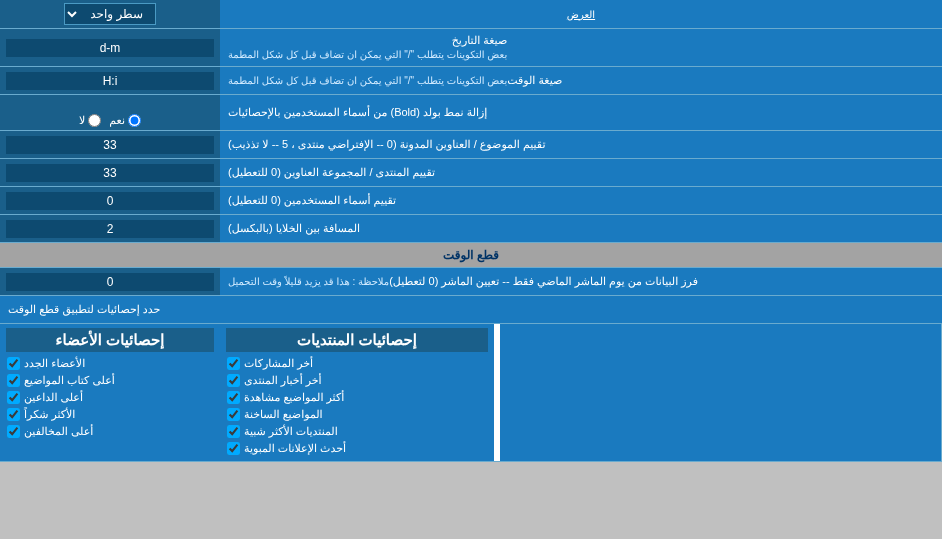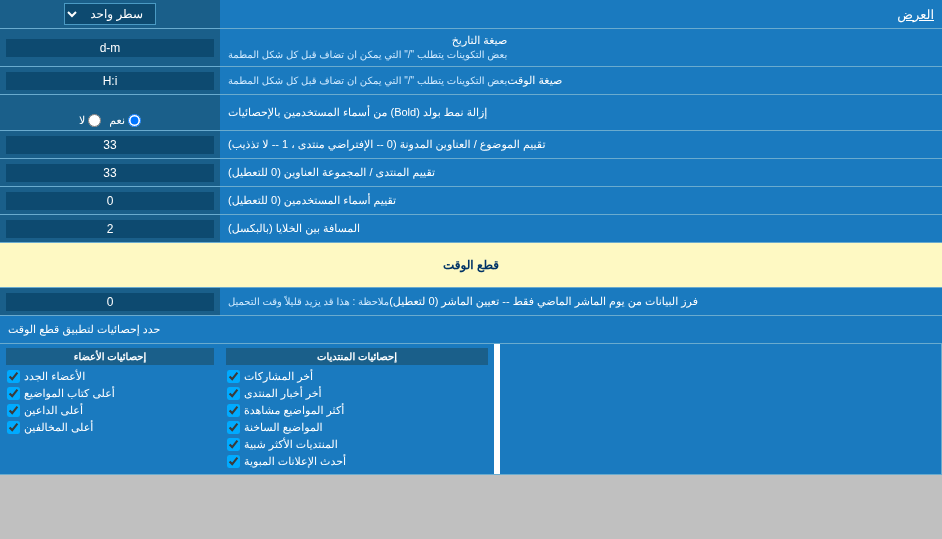--- a/index.html
+++ b/index.html
@@ -49,25 +49,25 @@
       background: #0d4a70;
       border: none;
       color: #fff;
       width: 100%;
       text-align: center;
       font-size: 12px;
       padding: 2px 4px;
       outline: none;
     }
     .section-header {
-      background: #fef9c3;
+      background: #a3a3a3;
       color: #003366;
       font-weight: bold;
       text-align: center;
-      padding: 15px 8px;
+      padding: 5px 8px;
       border-bottom: 1px solid #6aabce;
       font-size: 12px;
     }
     .radio-group {
       display: flex;
       align-items: center;
       gap: 8px;
       justify-content: center;
     }
     .radio-group label {
@@ -77,21 +77,21 @@
       align-items: flex-start;
       gap: 3px;
       margin-top: 16px;
     }
     .stats-col-header {
       background: #1a5f8a;
       color: #fff;
       text-align: center;
       font-weight: bold;
       padding: 3px 6px;
-      font-size: 10px;
+      font-size: 15px;
       margin-bottom: 3px;
     }
     .checkbox-item {
       display: flex;
       align-items: center;
       gap: 4px;
       color: #fff;
       font-size: 11px;
       padding: 2px 1px;
       justify-content: flex-end;
@@ -103,23 +103,23 @@
     .top-row {
       display: flex;
       align-items: center;
       background: #1a7abf;
       border-bottom: 1px solid #6aabce;
       min-height: 28px;
     }
     .top-row-label {
       flex: 1;
       color: #fff;
-      text-align: right;
+      text-align: center;
       padding: 4px 8px;
-      font-size: 13px;
+      font-size: 10px;
       text-decoration: underline;
     }
     .top-row-select {
       width: 220px;
       min-width: 220px;
       display: flex;
       align-items: center;
       justify-content: center;
       padding: 3px 6px;
       background: #1a5f8a;
@@ -177,21 +177,21 @@
         </label>
         <label>
           <input type="radio" name="bold" style=""> لا
         </label>
       </div>
     </div>
   </div>
 
   <div class="row">
     <div class="row-label">
-      تقييم الموضوع / العناوين المدونة (0 -- الإفتراضي منتدى ، 1 -- لا تذذيب)
+      تقييم الموضوع / العناوين المدونة (0 -- الإفتراضي منتدى ، 5 -- لا تذذيب)
     </div>
     <div class="row-input">
       <input type="text" value="33" style="">
     </div>
   </div>
 
   <div class="row">
     <div class="row-label">
       تقييم المنتدى / المجموعة العناوين (0 للتعطيل)
     </div>
@@ -271,18 +271,21 @@
       <div class="checkbox-item">
         الأعضاء الجدد <input type="checkbox" checked="" style="">
       </div>
       <div class="checkbox-item">
         أعلى كتاب المواضيع <input type="checkbox" checked="" style="">
       </div>
       <div class="checkbox-item">
         أعلى الداعين <input type="checkbox" checked="" style="">
       </div>
       <div class="checkbox-item">
+        الأكثر شكراً <input type="checkbox" checked="" style="">
+      </div>
+      <div class="checkbox-item">
         أعلى المخالفين <input type="checkbox" checked="" style="">
       </div>
     </div>
   </div>
 
 </div>
 
 </body></html>

